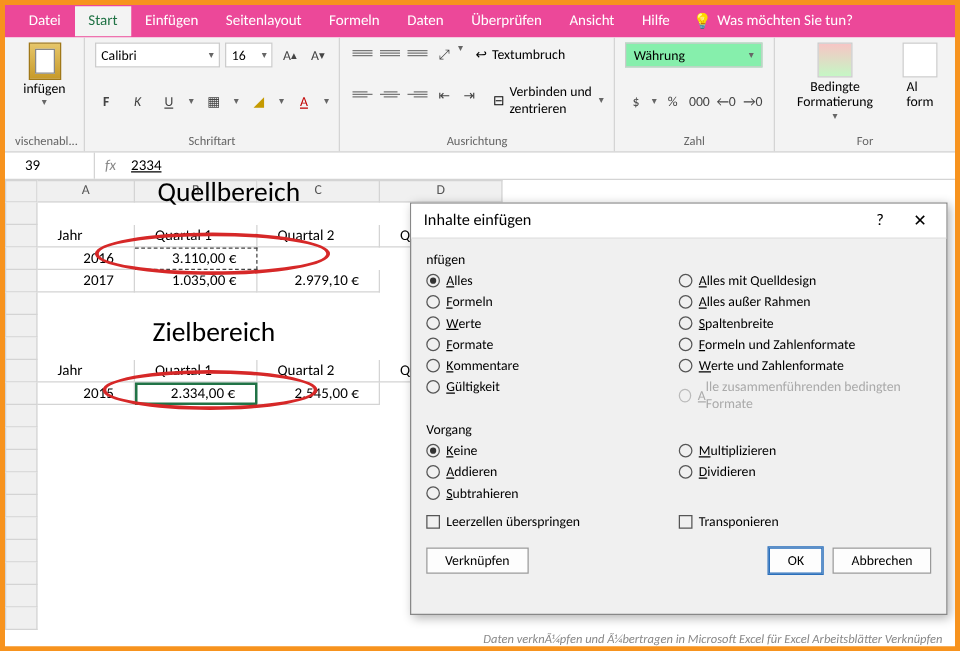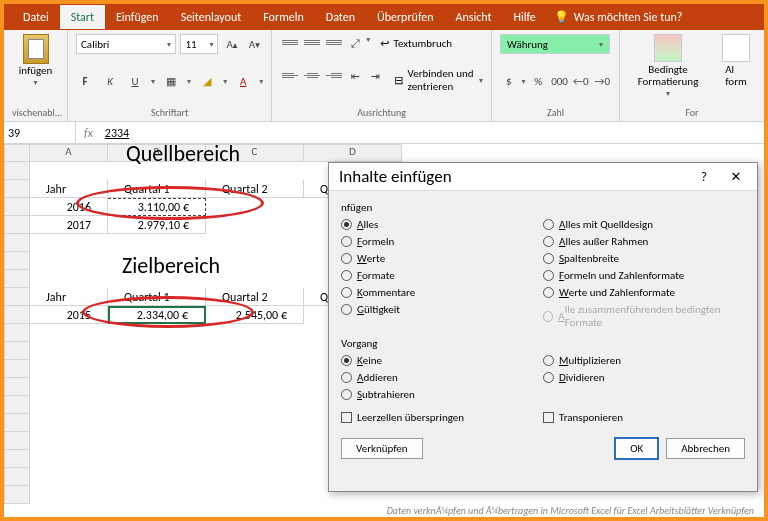--- a/index.html
+++ b/index.html
@@ -1,55 +1,55 @@
 <!DOCTYPE html>
 <html><head>
 <meta charset="utf-8">
 <style>
 * { box-sizing: border-box; margin: 0; padding: 0; font-family: "Segoe UI", Calibri, sans-serif; }
 body { width: 768px; height: 521px; background: #fff; position: relative; overflow: hidden; border: 4px solid #f7931e; }
-.menubar { background: #c2410c; height: 26px; display: flex; align-items: center; padding-left: 8px; }
+.menubar { background: #ec4899; height: 26px; display: flex; align-items: center; padding-left: 8px; }
 .menubar .tab { color: #fff; font-size: 12px; padding: 5px 11px; cursor: pointer; }
 .menubar .tab.active { background: #f3f3f3; color: #217346; }
 .menubar .tell { color: #fff; font-size: 12px; display: flex; align-items: center; margin-left: 8px; }
 .menubar .tell .bulb { margin-right: 4px; }
 .ribbon { background: #f3f3f3; height: 92px; border-bottom: 1px solid #d4d4d4; display: flex; }
 .ribbon-group { border-right: 1px solid #d4d4d4; padding: 4px 8px 2px 8px; display: flex; flex-direction: column; justify-content: space-between; }
 .ribbon-group .label { font-size: 10px; color: #666; text-align: center; margin-top: 2px; }
 .font-row { display: flex; align-items: center; gap: 4px; justify-content: space-between; }
 .font-sel { border: 1px solid #ccc; background: #fff; font-size: 11px; padding: 1px 4px; height: 20px; display: flex; align-items: center; justify-content: space-between; }
 .font-name { width: 100px; }
 .font-size { width: 38px; }
 .btn-s { width: 18px; height: 18px; display: inline-flex; align-items: center; justify-content: center; font-size: 11px; color: #444; }
 .align-row { display: flex; gap: 2px; }
 .align-box { width: 20px; height: 16px; display: flex; flex-direction: column; justify-content: center; gap: 1px; padding: 0 2px; }
 .align-box span { height: 1px; background: #777; display: block; }
 .wrap-btn { display: flex; align-items: center; font-size: 11px; gap: 4px; }
 .num-sel { border: 1px solid #ccc; background: #86efac; font-size: 11px; padding: 1px 6px; height: 20px; width: 110px; display: flex; justify-content: space-between; align-items: center; }
 .big-btn { display: flex; flex-direction: column; align-items: center; font-size: 11px; width: 80px; }
 .big-btn .ico { width: 28px; height: 28px; background: #fff; border: 1px solid #ccc; margin-bottom: 2px; }
 .fx-bar { height: 22px; border-bottom: 1px solid #d4d4d4; display: flex; align-items: center; font-size: 12px; }
-.name-box { width: 72px; border-right: 1px solid #d4d4d4; padding-left: 4px; height: 100%; display: flex; align-items: center; }
+.name-box { width: 72px; border-right: 1px solid #d4d4d4; padding-left: 16px; height: 100%; display: flex; align-items: center; }
 .fx-lbl { padding: 0 8px; font-style: italic; color: #888; }
 .fx-val { padding-left: 4px; text-decoration: underline; }
 .sheet { position: relative; }
 .col-headers { display: flex; height: 18px; }
 .ch { border: 1px solid #d4d4d4; border-left: none; font-size: 11px; color: #555; text-align: center; background: #f0f0f0; }
 .ch:first-child { border-left: 1px solid #d4d4d4; width: 26px; }
 .ch.colA { width: 78px; } .ch.colB { width: 98px; } .ch.colC { width: 98px; } .ch.colD { width: 98px; }
 .gridrow { display: flex; height: 18px; }
 .rh { width: 26px; border: 1px solid #d4d4d4; border-top: none; background: #f0f0f0; font-size: 10px; text-align: center; color: #555; }
 .cell { border: 1px solid #d4d4d4; border-top: none; border-left: none; font-size: 12px; padding: 0 16px; display: flex; align-items: center; }
 .cell.colA { width: 78px; } .cell.colB { width: 98px; } .cell.colC { width: 98px; } .cell.colD { width: 98px; }
 .title-text { position: absolute; font-size: 22px; font-family: Calibri; }
 .red-oval { position: absolute; border: 3px solid #d62828; border-radius: 50%; background: transparent; pointer-events: none; }
 
 .dialog { position: absolute; left: 324px; top: 158px; width: 430px; height: 330px; background: #f0f0f0; border: 1px solid #888; box-shadow: 2px 2px 8px rgba(0,0,0,0.3); font-size: 11px; }
 .dlg-title { height: 28px; display: flex; align-items: center; justify-content: space-between; padding: 0 6px 0 10px; background: #fff; border-bottom: 1px solid #ddd; }
-.dlg-title .t { font-size: 17px; }
+.dlg-title .t { font-size: 13px; }
 .dlg-title .ctrls { display: flex; gap: 2px; }
 .dlg-title .ctrl { width: 30px; height: 22px; display: flex; align-items: center; justify-content: center; font-size: 13px; }
 .dlg-body { padding: 8px 12px 10px 12px; }
 .group-lbl { font-size: 11px; margin: 2px 0 4px 0; }
 .radio-cols { display: flex; }
 .radio-col { width: 50%; display: flex; flex-direction: column; gap: 4px; }
 .radio { display: flex; align-items: center; gap: 5px; }
 .radio .r { width: 11px; height: 11px; border: 1px solid #555; border-radius: 50%; position: relative; }
 .radio .r.sel::after { content: ""; position: absolute; left: 2px; top: 2px; width: 5px; height: 5px; background: #333; border-radius: 50%; }
 .radio label { display: flex; align-items: center; gap: 0; }
@@ -98,21 +98,21 @@
     <div class="label">vischenabl...</div>
   </div>
 
   <div class="ribbon-group" style="width:212px">
     <div class="font-row">
       <div class="font-sel font-name">
           <span>Calibri</span>
           <span class="tri">▾</span>
         </div>
       <div class="font-sel font-size">
-          <span>11</span>
+          <span>16</span>
           <span class="tri">▾</span>
         </div>
       <span class="btn-s">A<sup>▴</sup></span>
       <span class="btn-s">A<sup>▾</sup></span>
     </div>
     <div class="font-row" style="margin-top:4px">
       <span class="btn-s" style="font-weight:bold">F</span>
       <span class="btn-s" style="font-style:italic">K</span>
       <span class="btn-s" style="text-decoration:underline">U</span>
       <span class="tri">▾</span>
@@ -243,20 +243,21 @@
     <div class="cell colD">Qu</div>
   </div>
   <div class="gridrow">
     <div class="rh"></div>
     <div class="cell colA" style="justify-content:flex-end">2016</div>
     <div class="cell colC" style="justify-content:flex-end;border:1px dashed #444;border-left:none">3.110,00 €</div>
   </div>
   <div class="gridrow">
     <div class="rh"></div>
     <div class="cell colA" style="justify-content:flex-end">2017</div>
+    <div class="cell colB" style="justify-content:flex-end">1.035,00 €</div>
     <div class="cell colC" style="justify-content:flex-end">2.979,10 €</div>
   </div>
 
   <div class="gridrow">
       <div class="rh"></div>
     </div>
   <div class="gridrow">
       <div class="rh"></div>
     </div>
 

